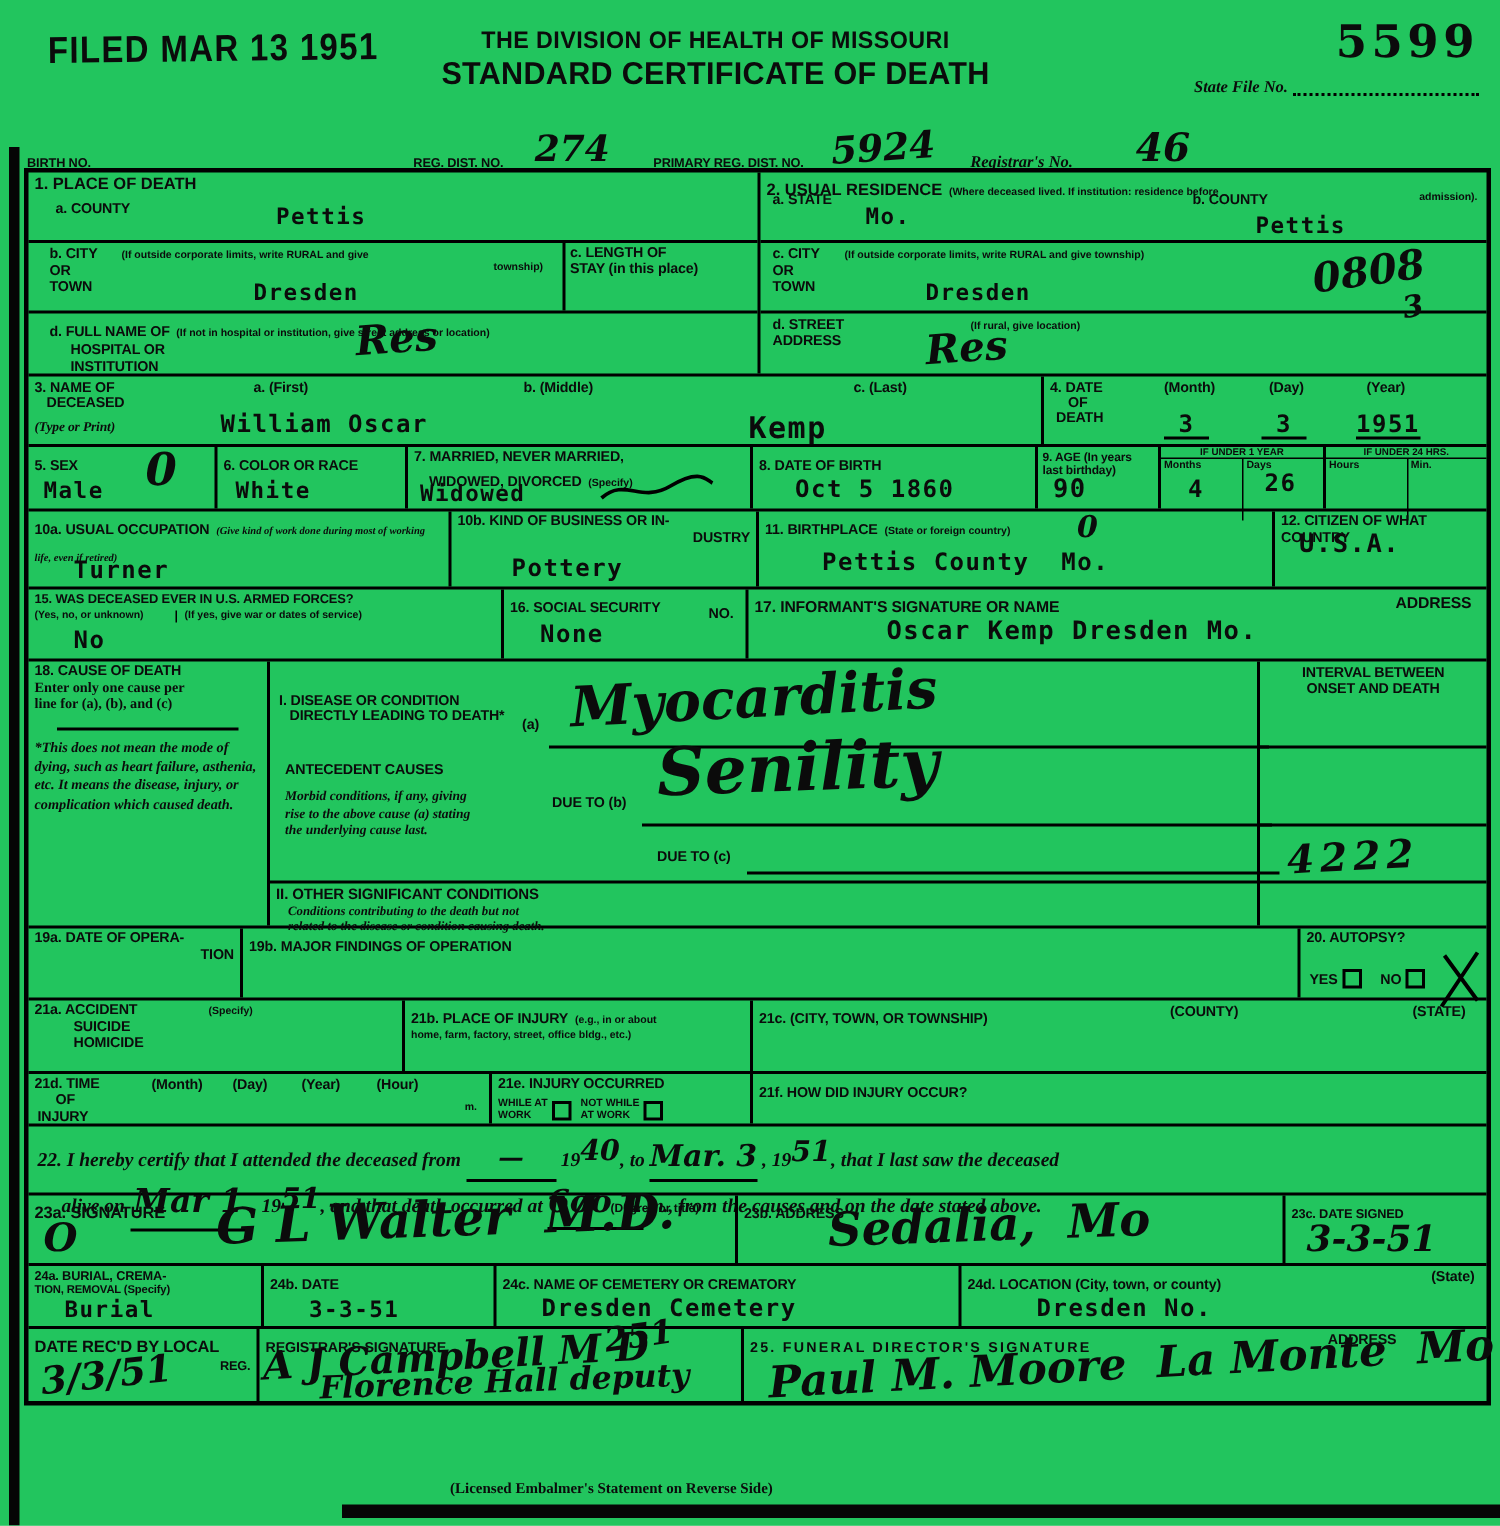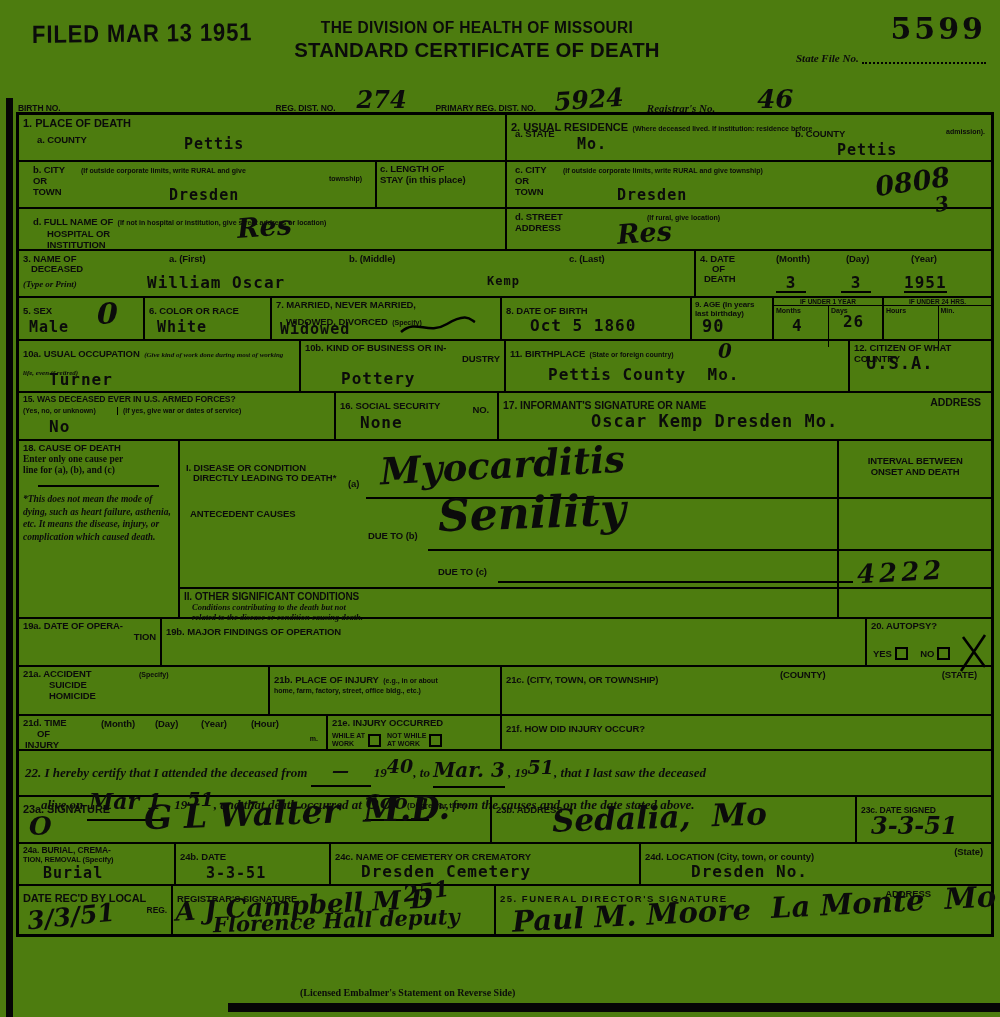--- a/index.html
+++ b/index.html
@@ -1,17 +1,17 @@
 <!DOCTYPE html>
 <html><head>
 <meta charset="utf-8">
 <style>
   * { margin:0; padding:0; box-sizing:border-box; }
   body { background:#e8e8e8; font-family:"Liberation Sans",sans-serif; }
-  .sheet { position:relative; width:1000px; height:1017px; background:#4d7c0f; color:#0b0b0b; overflow:hidden; }
+  .sheet { position:relative; width:1000px; height:1017px; background:#22c55e; color:#0b0b0b; overflow:hidden; }
   .scan-edge-left { position:absolute; left:6px; top:98px; width:7px; height:919px; background:#050505; }
   .scan-bar-bottom { position:absolute; left:228px; top:1003px; width:772px; height:9px; background:#060606; }
 
   
   .l  { font:bold 9.5px/1.15 "Liberation Sans",sans-serif; letter-spacing:-0.1px; }
   .l11{ font:bold 11px/1.1 "Liberation Sans",sans-serif; }
   .n  { font:bold 7px/1.15 "Liberation Sans",sans-serif; }
   .ser{ font-family:"Liberation Serif",serif; }
   .it { font-style:italic; }
   .t  { font:bold 15px/1 "DejaVu Sans Mono",monospace; letter-spacing:1px; white-space:pre; }
@@ -147,21 +147,21 @@
 
     <div class="row" style="height:47px">
       <div class="cell" style="width:675px">
         <div class="l abs" style="left:4px; top:3px">3. NAME OF</div>
         <div class="l abs" style="left:12px; top:13px">DECEASED</div>
         <div class="l ser it abs" style="left:4px; top:28px; font-size:9px">(Type or Print)</div>
         <span class="l abs" style="left:150px; top:3px">a. (First)</span>
         <span class="l abs" style="left:330px; top:3px">b. (Middle)</span>
         <span class="l abs" style="left:550px; top:3px">c. (Last)</span>
         <span class="t" style="position:absolute; left:128px; top:24px; font-size:16px">William Oscar</span>
-        <span class="t" style="position:absolute; left:468px; top:24px; font-size:12px">Kemp</span>
+        <span class="t" style="position:absolute; left:480px; top:24px; font-size:20px">Kemp</span>
       </div>
       <div class="cell" style="width:297px">
         <div class="l abs" style="left:4px; top:3px">4. DATE</div>
         <div class="l abs" style="left:16px; top:13px">OF</div>
         <div class="l abs" style="left:8px; top:23px">DEATH</div>
         <span class="l abs" style="left:80px; top:3px">(Month)</span>
         <span class="l abs" style="left:150px; top:3px">(Day)</span>
         <span class="l abs" style="left:215px; top:3px">(Year)</span>
         <span class="t u abs" style="left:80px; top:24px; font-size:16px; min-width:30px">3</span>
         <span class="t u abs" style="left:145px; top:24px; font-size:16px; min-width:30px">3</span>
@@ -277,33 +277,38 @@
         <div style="border-top:2px solid #000; width:80%; margin:8px auto 6px"></div>
         <div class="ser it" style="font:italic bold 9.5px/1.35 'Liberation Serif',serif">*This does not mean the mode of dying, such as heart failure, asthenia, etc.  It means the disease, injury, or complication which caused death.</div>
       </div>
       <div class="cell" style="width:677px; padding:0">
         <div class="l abs" style="left:6px; top:22px">I. DISEASE OR CONDITION</div>
         <div class="l abs" style="left:13px; top:32px">DIRECTLY LEADING TO DEATH*</div>
         <span class="l abs" style="left:168px; top:38px">(a)</span>
         <div class="abs" style="left:186px; top:56px; width:480px; border-bottom:2.5px solid #000"></div>
         <span class="h" style="position:absolute; left:200px; top:2px; font-size:37px; transform:rotate(-3deg); z-index:2">Myocarditis</span>
         <div class="l abs" style="left:10px; top:68px">ANTECEDENT CAUSES</div>
+        <div class="ser it abs" style="left:10px; top:84px; font:italic bold 9px/1.3 'Liberation Serif',serif">
+          <div>Morbid conditions, if any, giving</div>
+          <div>rise to the above cause (a) stating</div>
+          <div>the underlying cause last.</div>
+        </div>
         <span class="l abs" style="left:188px; top:90px">DUE TO (b)</span>
         <div class="abs" style="left:248px; top:108px; width:420px; border-bottom:2.5px solid #000"></div>
         <span class="h" style="position:absolute; left:258px; top:46px; font-size:44px; transform:rotate(-2deg); z-index:2">Senility</span>
         <span class="l abs" style="left:258px; top:126px">DUE TO (c)</span>
         <div class="abs" style="left:318px; top:140px; width:355px; border-bottom:2.5px solid #000"></div>
         <div class="abs" style="left:0; top:146px; width:100%; border-bottom:2.5px solid #000"></div>
         <div class="l abs" style="left:4px; top:150px; font-size:10px">II. OTHER SIGNIFICANT CONDITIONS</div>
         <div class="ser it abs" style="left:12px; top:161px; font:italic bold 8.5px/1.2 'Liberation Serif',serif">
           <div>Conditions contributing to the death but not</div>
           <div>related to the disease or condition causing death.</div>
         </div>
       </div>
-      <div class="cell" style="width:157px; padding:12px">
+      <div class="cell" style="width:157px; padding:0">
         <div class="l ctr" style="margin-top:3px">INTERVAL BETWEEN</div>
         <div class="l ctr">ONSET AND DEATH</div>
         <div class="abs" style="left:0; top:56px; width:100%; border-bottom:2px solid #000"></div>
         <div class="abs" style="left:0; top:108px; width:100%; border-bottom:2px solid #000"></div>
         <span class="h" style="position:absolute; left:18px; top:116px; font-size:26px; letter-spacing:4px; transform:rotate(-3deg)">4222</span>
         <div class="abs" style="left:0; top:146px; width:100%; border-bottom:2px solid #000"></div>
       </div>
     </div>
 
     <div class="row" style="height:48px">

